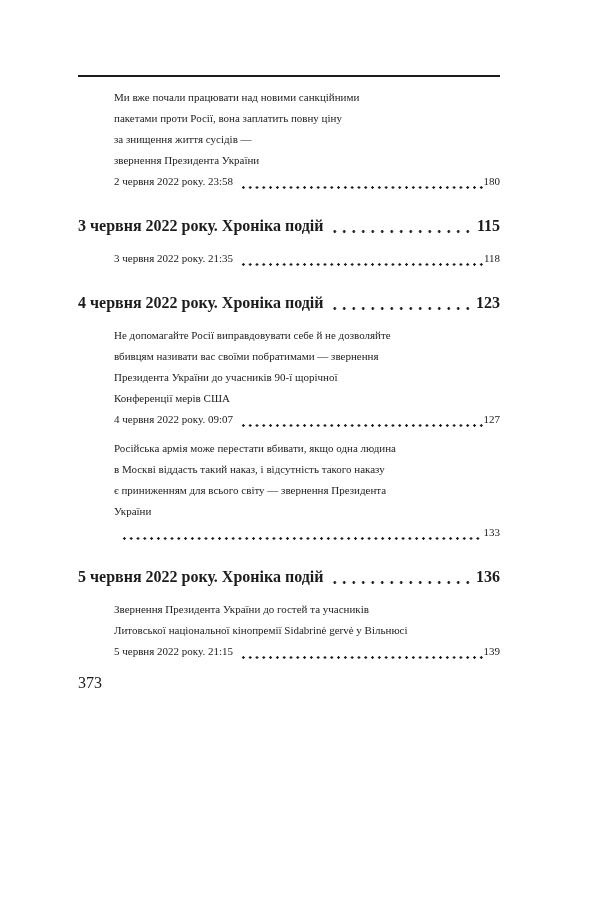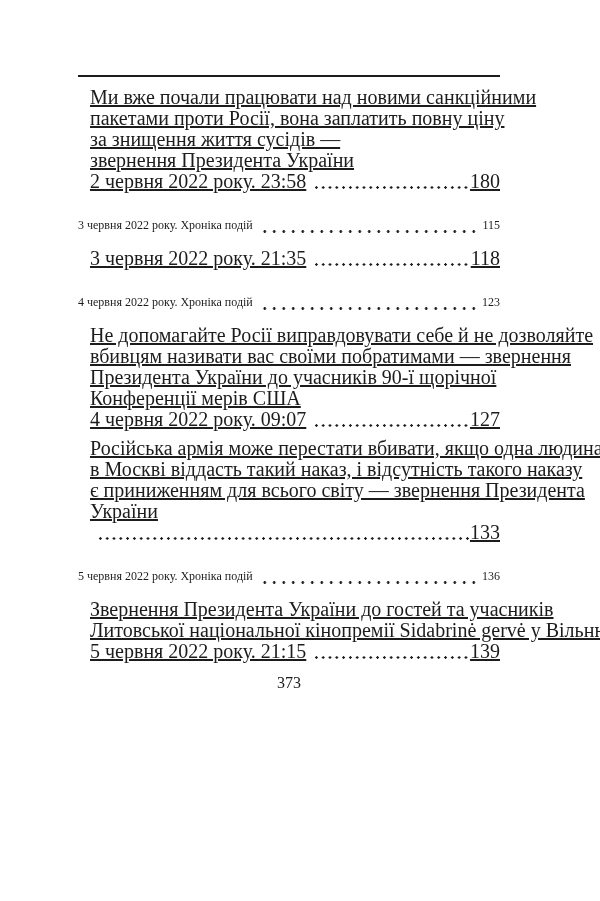--- a/index.html
+++ b/index.html
@@ -23,24 +23,23 @@
     top: 0;
     width: 422px;
   }
   .top-rule {
     margin: 75px 0 0 0;
     border: none;
     border-top: 2px solid #1c1c1c;
     width: 100%;
   }
   .entry {
-    margin-left: 12px;
-    font-size: 20px;
+    margin-left: 36px;
+    font-size: 11px;
     line-height: 21px;
-    text-decoration: underline;
   }
   .entry.first-after-rule {
     margin-top: 10px;
   }
   .entry + .entry {
     margin-top: 8px;
   }
   .entry-title {
     white-space: pre;
   }
@@ -53,35 +52,35 @@
     align-self: flex-end;
     height: 13px;
     margin: 0 1px 3px 7px;
     background-image: radial-gradient(circle, #1c1c1c 1.05px, rgba(0,0,0,0) 1.45px);
     background-size: 6.8px 3px;
     background-position: left bottom;
     background-repeat: repeat-x;
   }
   .section-heading {
     margin: 23px 0 12px 0;
-    font-size: 12px;
-    font-weight: normal;
+    font-size: 16px;
+    font-weight: bold;
     line-height: 21px;
   }
   .section-heading .leader {
     background-image: radial-gradient(circle, #1c1c1c 1.2px, rgba(0,0,0,0) 1.6px);
     background-size: 9.5px 3.4px;
     margin: 0 6px 3px 7px;
   }
   .pagenum {
     flex: 0 0 auto;
   }
   .folio {
     margin-top: 10px;
-    text-align: center;
+    text-align: left;
     font-size: 16px;
     line-height: 22px;
   }
 </style>
 </head>
 <body>
 
 <div class="page">
   <div class="content">
 

